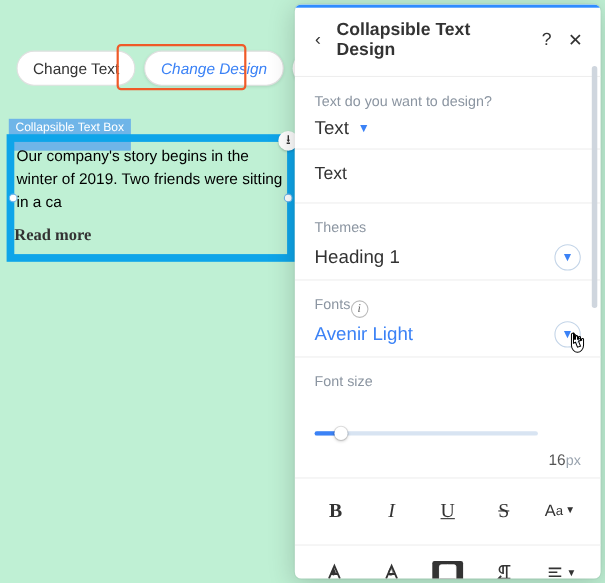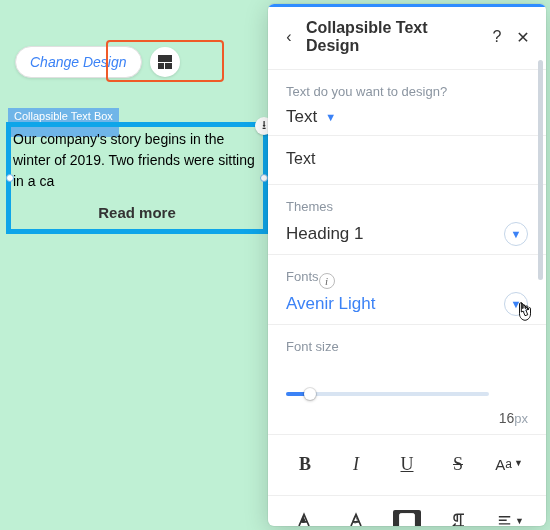--- a/index.html
+++ b/index.html
@@ -45,30 +45,30 @@
   .layout-icon span:first-child { grid-column: 1 / 3; }
 
   .element-tag {
     position: absolute; top: 108px; left: 8px;
     background: #6fb5e8; color: #fff;
     font-size: 11px; padding: 2px 6px 15px 6px;
   }
   .text-box {
     position: absolute; top: 122px; left: 6px;
     width: 262px;
-    border: 5px solid #0ea5e9;
+    border: 7px solid #0ea5e9;
     background: transparent;
     padding: 2px 0 8px 0;
   }
   .text-body {
     font-size: 14px; line-height: 21px; color: #000;
     padding: 0 2px 6px 2px;
   }
   .read-more {
-    text-align: center; font-weight: 700; font-size: 15px; padding-top: 6px;
+    font-weight: 700; font-size: 15px; padding-top: 6px; font-family: Liberation Serif, serif;
   }
   .sel-handle {
     position: absolute; width: 8px; height: 8px; background: #fff;
     border: 1px solid #6fb5e8; border-radius: 50%;
   }
   .sel-left  { left: -5px; top: 50%; transform: translateY(-50%); }
   .sel-right { right: -5px; top: 50%; transform: translateY(-50%); }
   .dl-badge {
     position: absolute; top: -10px; right: -10px;
     width: 18px; height: 18px; background: #fff; border-radius: 50%;
@@ -164,20 +164,21 @@
   .ic { width: 28px; height: 22px; display:flex; align-items:center; justify-content:center; }
   .ic svg { width: 22px; height: 20px; }
   .ic.active svg { filter: none; }
   .ic.active { background:#333; border-radius:2px; }
   .ic.active path, .ic.active rect, .ic.active line { stroke:#fff; fill:#fff; }
 </style>
 </head>
 <body>
 
 <div class="toolbar">
+  <div class="pill">Change Text</div>
   <div class="pill active">Change Design</div>
   <div class="circle-btn">
     <div class="layout-icon">
       <span></span>
         <span></span>
         <span></span>
     </div>
   </div>
 </div>
 <div class="highlight-box"></div>

